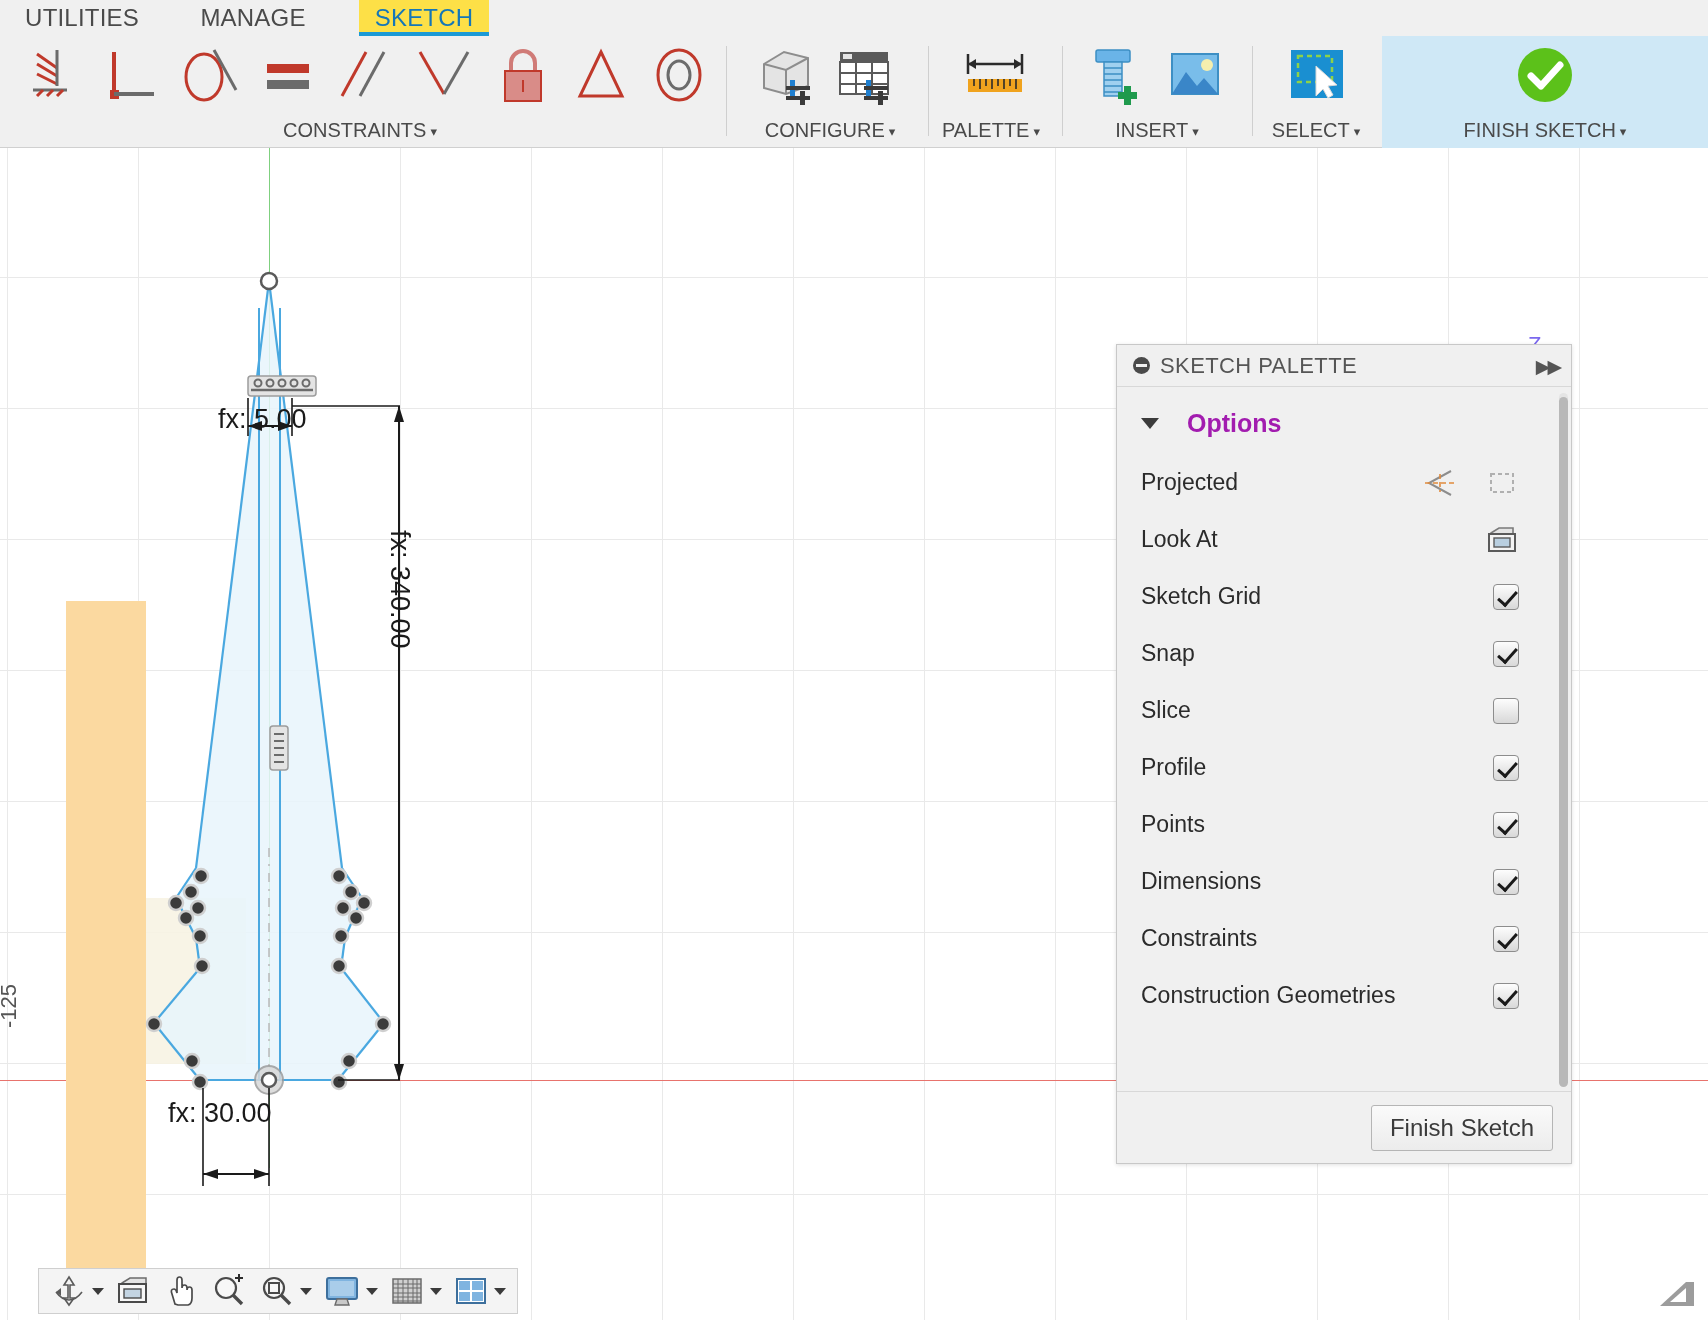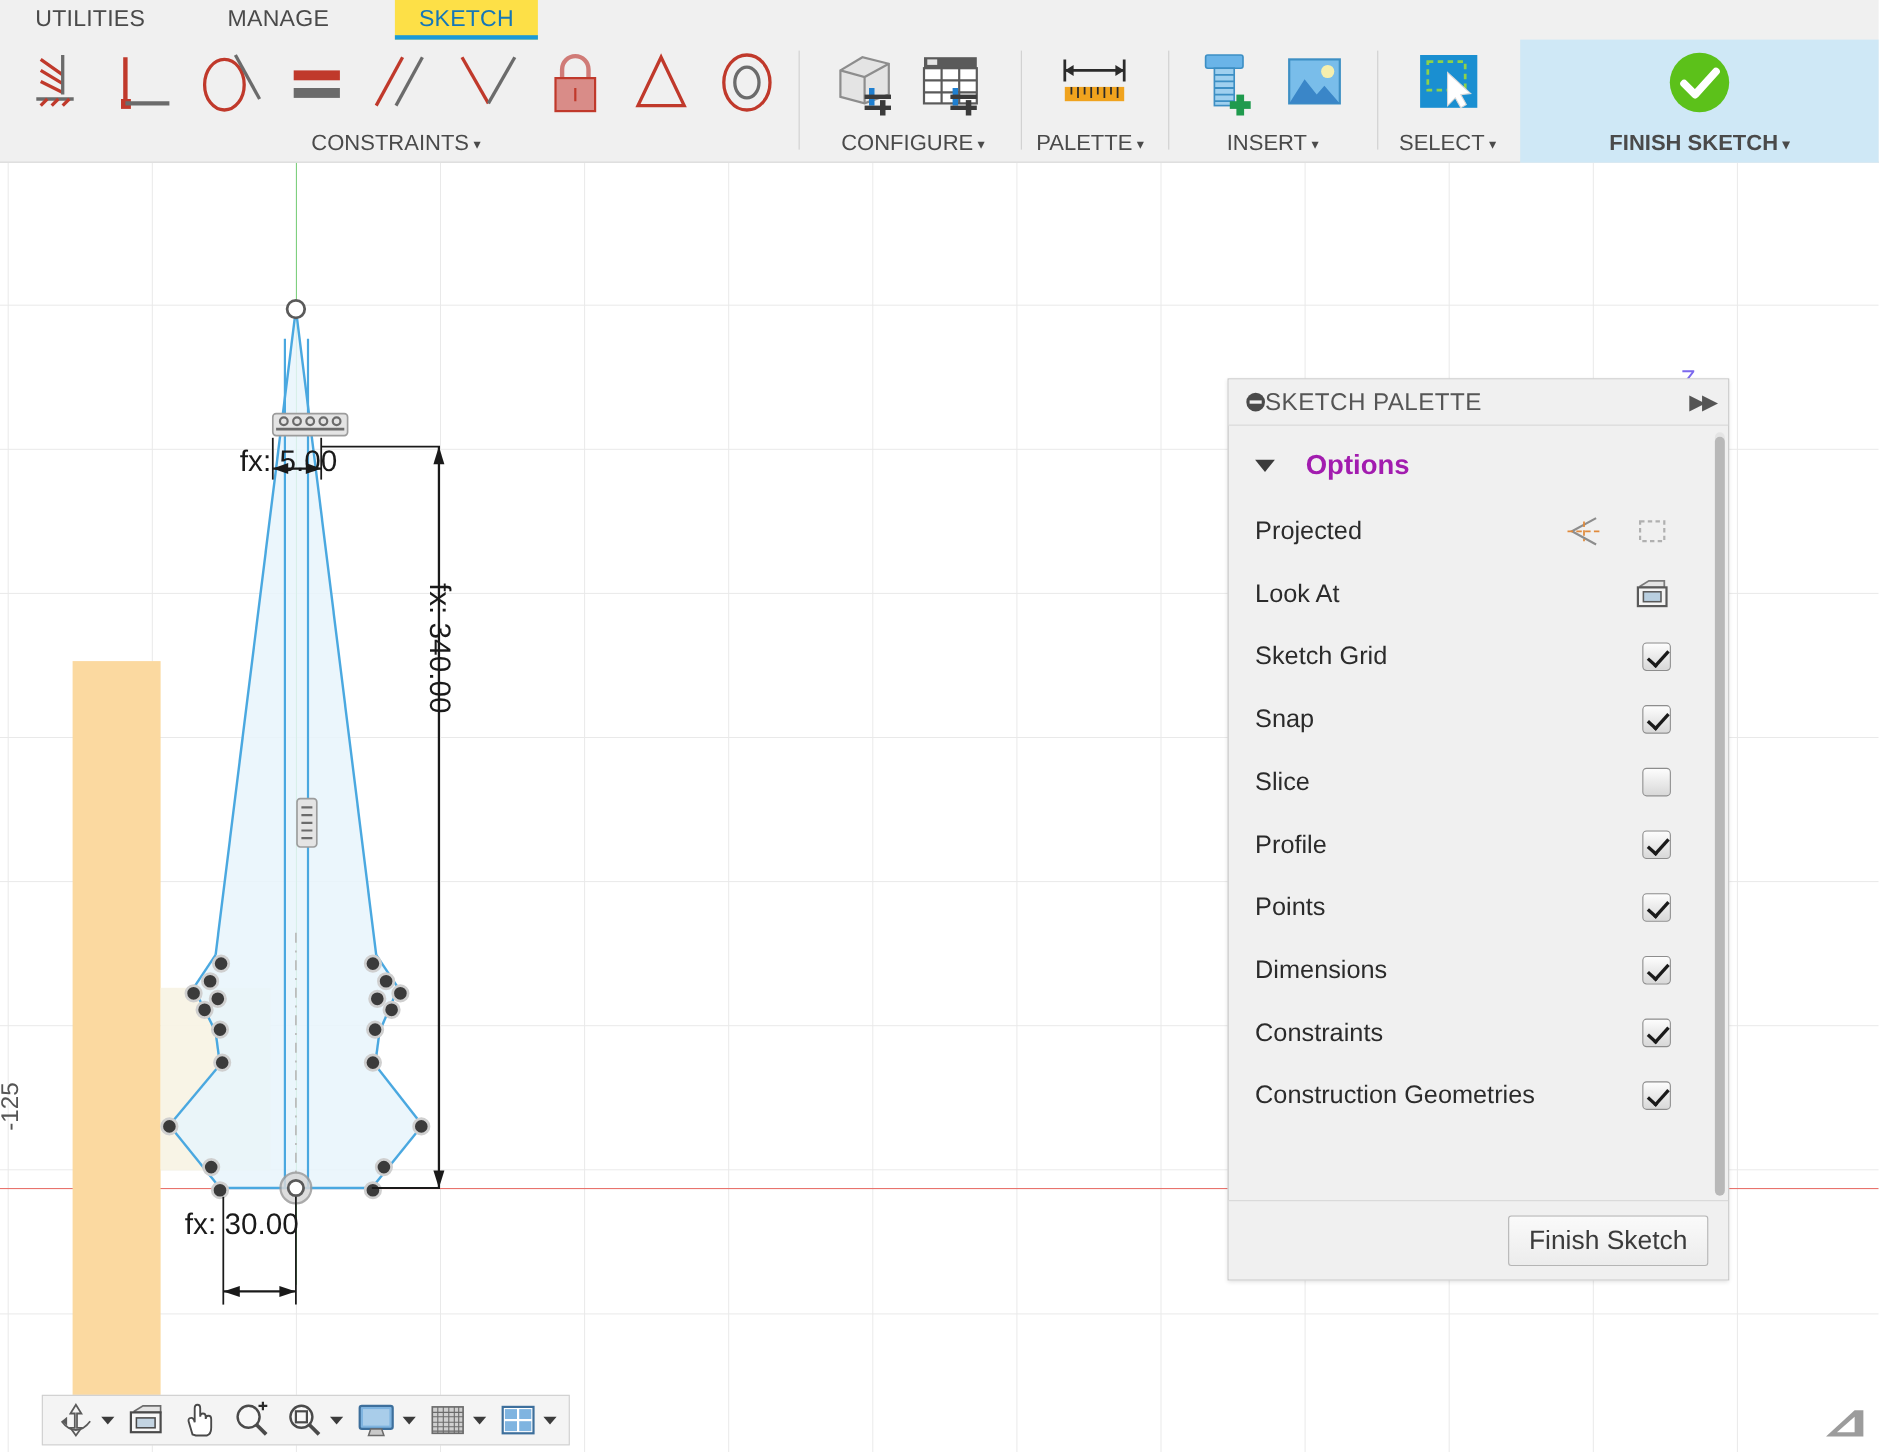--- a/index.html
+++ b/index.html
@@ -14,21 +14,21 @@
   
   .ribbon {
     position: absolute; left: 0; top: 0; width: 1708px; height: 148px;
     background: #f0f0f0;
     border-bottom: 1px solid #d0d0d0;
   }
   .tabrow { position: absolute; left: 0; top: 0; height: 36px; width: 100%; }
   .tab {
     position: absolute; top: 0; height: 36px;
     display: flex; align-items: center; justify-content: center;
-    font-size: 21px; color: #4a4a4a; letter-spacing: .2px;
+    font-size: 24px; color: #4a4a4a; letter-spacing: .2px;
     padding: 0 14px;
   }
   .tab.active {
     background: #fde047; color: #1577b8; font-weight: 400;
   }
   .tab.active::after {
     content: ""; position: absolute; left: 0; right: 0; bottom: 0;
     height: 4px; background: #1b9ad6;
   }
 
@@ -46,21 +46,20 @@
   .panel-label .caret { font-size: 13px; margin-left: 4px; vertical-align: middle; }
   .sep {
     position: absolute; top: 10px; width: 1px; height: 90px;
     background: #cfcfcf;
   }
   .tool { width: 78px; height: 76px; display: flex; align-items: center; justify-content: center; }
   .tool svg { display: block; }
 
   .finish-panel {
     background: #cfe8f6;
-    font-weight: bold;
   }
 
   
   .canvas {
     position: absolute; left: 0; top: 148px; width: 1708px; height: 1172px;
     background: #ffffff;
     overflow: hidden;
   }
   .grid {
     position: absolute; inset: 0;
@@ -91,21 +90,21 @@
   .palette {
     position: absolute; left: 1116px; top: 344px;
     width: 456px; height: 820px;
     background: #f0f0f0;
     border: 1px solid #c8c8c8;
     box-shadow: 0 1px 4px rgba(0,0,0,.12);
     display: flex; flex-direction: column;
   }
   .palette-header {
     height: 42px; display: flex; align-items: center;
-    padding: 0 16px; 
+    padding: 0 16px; gap: 10px;
     background: #f0f0f0;
     border-bottom: 1px solid #d8d8d8;
     position: relative;
   }
   .palette-title { font-size: 22px; color: #555; letter-spacing: .4px; }
   .palette-dot {
     width: 17px; height: 17px; border-radius: 50%;
     background: #4a4a4a; position: relative; flex: none;
   }
   .palette-dot::after {

